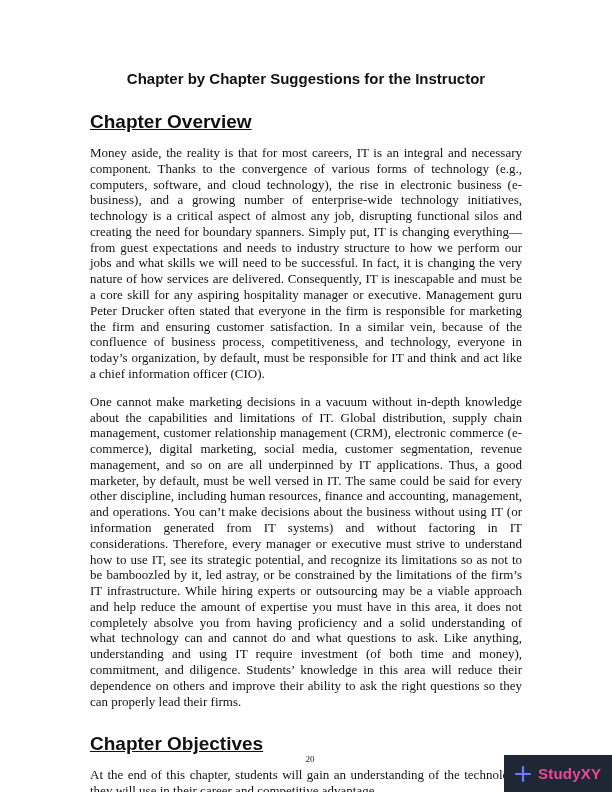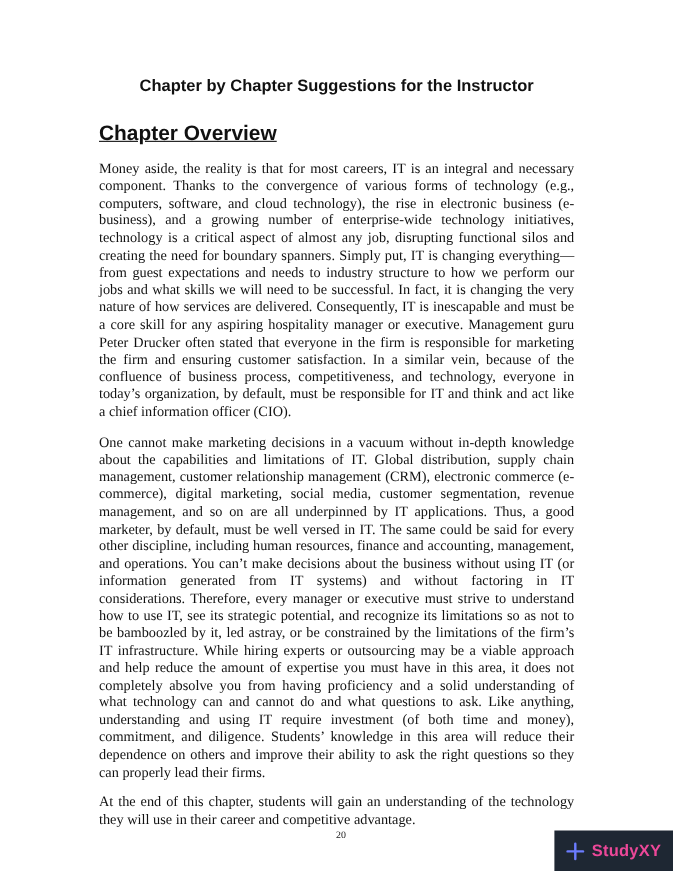--- a/index.html
+++ b/index.html
@@ -93,20 +93,21 @@
 
   <h1 class="doc-title">Chapter by Chapter Suggestions for the Instructor</h1>
 
 
   <h3 class="section-heading">Chapter Overview</h3>
 
   <p class="body-para">Money aside, the reality is that for most careers, IT is an integral and necessary component. Thanks to the convergence of various forms of technology (e.g., computers, software, and cloud technology), the rise in electronic business (e-business), and a growing number of enterprise-wide technology initiatives, technology is a critical aspect of almost any job, disrupting functional silos and creating the need for boundary spanners. Simply put, IT is changing everything—from guest expectations and needs to industry structure to how we perform our jobs and what skills we will need to be successful. In fact, it is changing the very nature of how services are delivered. Consequently, IT is inescapable and must be a core skill for any aspiring hospitality manager or executive. Management guru Peter Drucker often stated that everyone in the firm is responsible for marketing the firm and ensuring customer satisfaction. In a similar vein, because of the confluence of business process, competitiveness, and technology, everyone in today’s organization, by default, must be responsible for IT and think and act like a chief information officer (CIO).</p>
 
   <p class="body-para">One cannot make marketing decisions in a vacuum without in-depth knowledge about the capabilities and limitations of IT. Global distribution, supply chain management, customer relationship management (CRM), electronic commerce (e-commerce), digital marketing, social media, customer segmentation, revenue management, and so on are all underpinned by IT applications. Thus, a good marketer, by default, must be well versed in IT. The same could be said for every other discipline, including human resources, finance and accounting, management, and operations. You can’t make decisions about the business without using IT (or information generated from IT systems) and without factoring in IT considerations. Therefore, every manager or executive must strive to understand how to use IT, see its strategic potential, and recognize its limitations so as not to be bamboozled by it, led astray, or be constrained by the limitations of the firm’s IT infrastructure. While hiring experts or outsourcing may be a viable approach and help reduce the amount of expertise you must have in this area, it does not completely absolve you from having proficiency and a solid understanding of what technology can and cannot do and what questions to ask. Like anything, understanding and using IT require investment (of both time and money), commitment, and diligence. Students’ knowledge in this area will reduce their dependence on others and improve their ability to ask the right questions so they can properly lead their firms.</p>
 
+  <h3 class="section-heading">Chapter Objectives</h3>
 
   <p class="body-para">At the end of this chapter, students will gain an understanding of the technology they will use in their career and competitive advantage.</p>
 
   <div class="page-number">20</div>
 
   <div class="brand-logo" id="brand-logo" style="background: rgb(30, 39, 51);">
     <span class="brand-plus">
       <svg viewBox="0 0 18 18" width="18" height="18">
         <line x1="9" y1="2" x2="9" y2="16" stroke="#6b7cff" stroke-width="2.2" stroke-linecap="round"></line>
         <line x1="2" y1="9" x2="16" y2="9" stroke="#6b7cff" stroke-width="2.2" stroke-linecap="round"></line>

